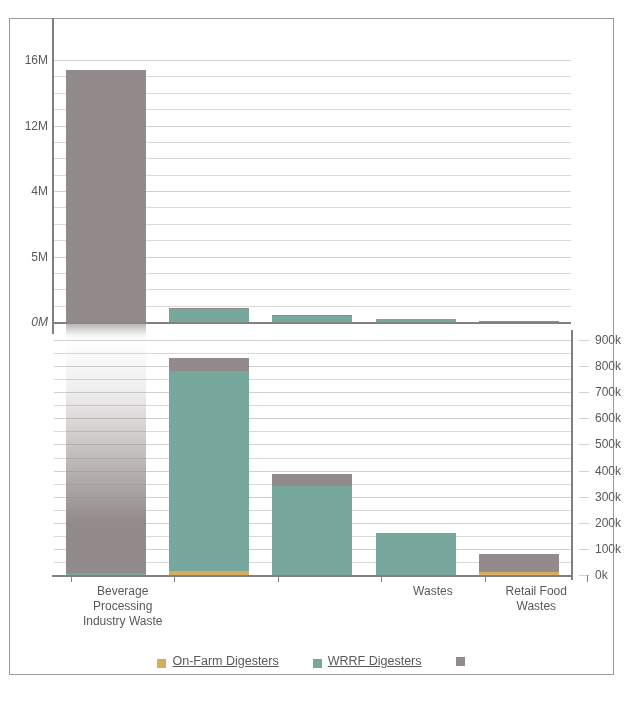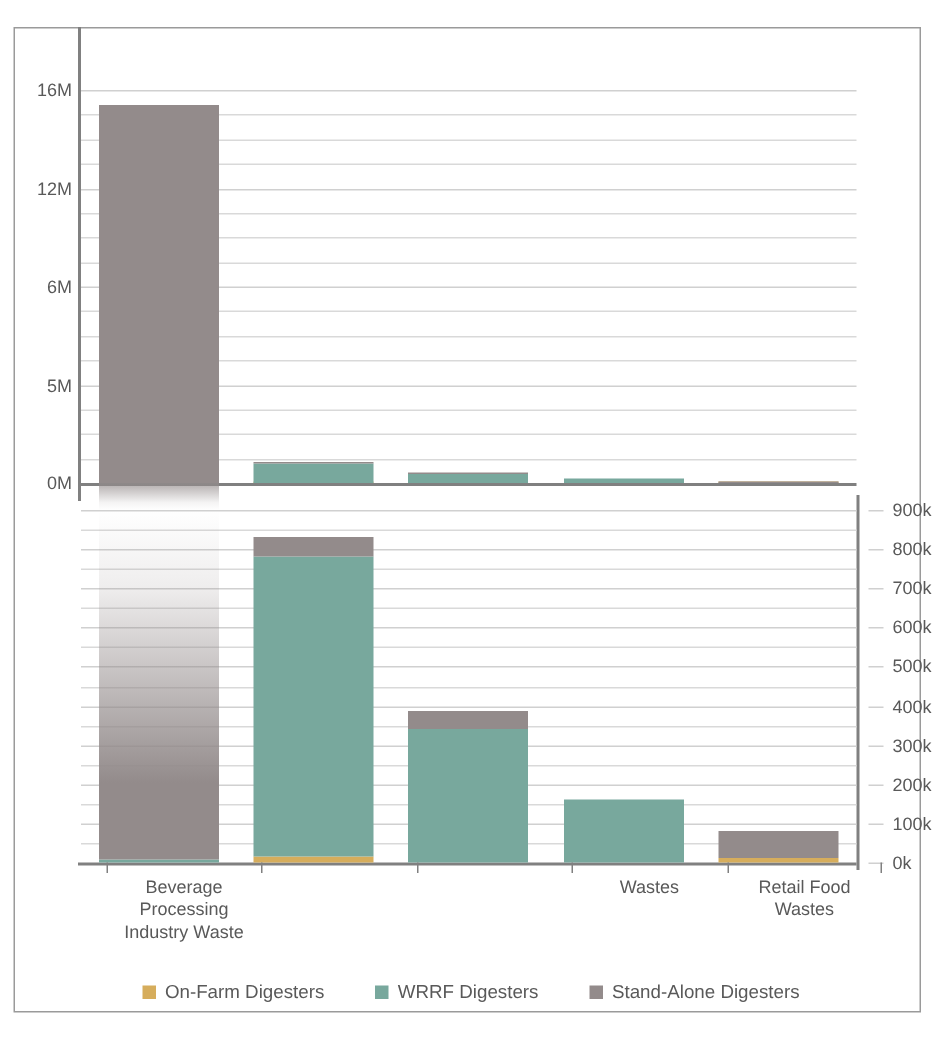--- a/index.html
+++ b/index.html
@@ -113,23 +113,23 @@
   }
 
   
   #legend{
     position:absolute;
     left:54px;top:650px;
     width:520px;height:22px;
     display:flex;justify-content:center;align-items:center;
   }
   .legend-item{
-    display:flex;align-items:center;
+    display:flex;align-items:flex-end;
     margin:0 17px;
-    font-size:12.5px;color:#595959;white-space:nowrap;
+    font-size:12.5px;color:#595959;white-space:nowrap;text-decoration:underline;
   }
   .legend-swatch{
     width:9px;height:9px;margin-right:6px;display:inline-block;
   }
 </style>
 </head>
 <body>
 
 <div id="chart-root">
 
@@ -148,23 +148,23 @@
       <div class="gridline major" style="top: 131px;"></div>
       <div class="gridline" style="top: 114.625px;"></div>
       <div class="gridline" style="top: 98.25px;"></div>
       <div class="gridline" style="top: 81.875px;"></div>
       <div class="gridline major" style="top: 65.5px;"></div>
       <div class="gridline" style="top: 49.125px;"></div>
       <div class="gridline" style="top: 32.75px;"></div>
       <div class="gridline" style="top: 16.375px;"></div>
       <div class="gridline major" style="top: 0px;"></div>
       <div class="axis-base" style="top: 262px;"></div>
-      <div class="ylab left" style="top: 256px; left: -50px; width: 44px;">0M</div>
+      <div class="ylab left" style="top: 256px; left: -50px; width: 44px; font-style: italic;">0M</div>
       <div class="ylab left" style="top: 190.5px; left: -50px; width: 44px;">5M</div>
-      <div class="ylab left" style="top: 125px; left: -50px; width: 44px;">6M</div>
+      <div class="ylab left" style="top: 125px; left: -50px; width: 44px;">4M</div>
       <div class="ylab left" style="top: 59.5px; left: -50px; width: 44px;">12M</div>
       <div class="ylab left" style="top: -6px; left: -50px; width: 44px;">16M</div>
       <div class="bar-slot" style="left: 0px; width: 103.4px;">
         <div class="bar" title="Beverage Processing Industry Waste" style="height: 262px;">
           <div class="seg wrrf" title="WRRF Digesters: 8,000" style="bottom: 0px; height: 1px;"></div>
           <div class="seg standalone" title="Stand-Alone Digesters: 15,400,000" style="bottom: 0.131px; height: 252.175px;"></div>
         </div>
       </div>
       <div class="bar-slot" style="left: 103.4px; width: 103.4px;">
         <div class="bar" title="Food Processing Industry Waste" style="height: 262px;">
@@ -281,17 +281,16 @@
       <div class="legend-item">
         <span class="legend-swatch" style="background: rgb(214, 173, 92);"></span>
         <span>On-Farm Digesters</span>
       </div>
       <div class="legend-item">
         <span class="legend-swatch" style="background: rgb(120, 168, 157);"></span>
         <span>WRRF Digesters</span>
       </div>
       <div class="legend-item">
         <span class="legend-swatch" style="background: rgb(147, 139, 139);"></span>
-        <span>Stand-Alone Digesters</span>
       </div>
     </div>
 
 </div>
 
 </body></html>

